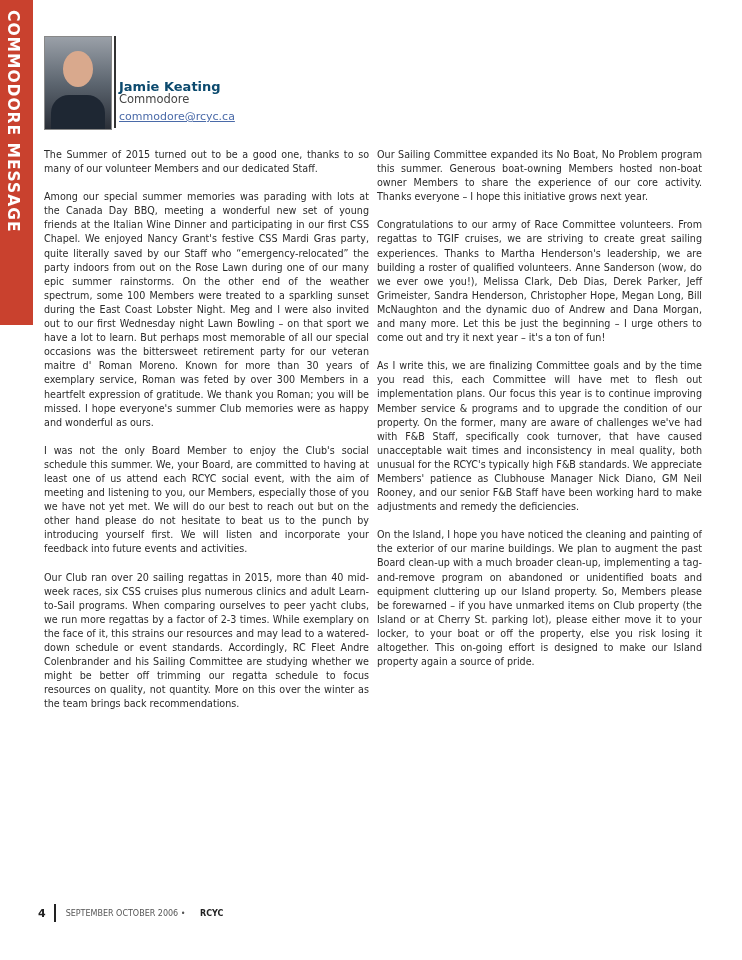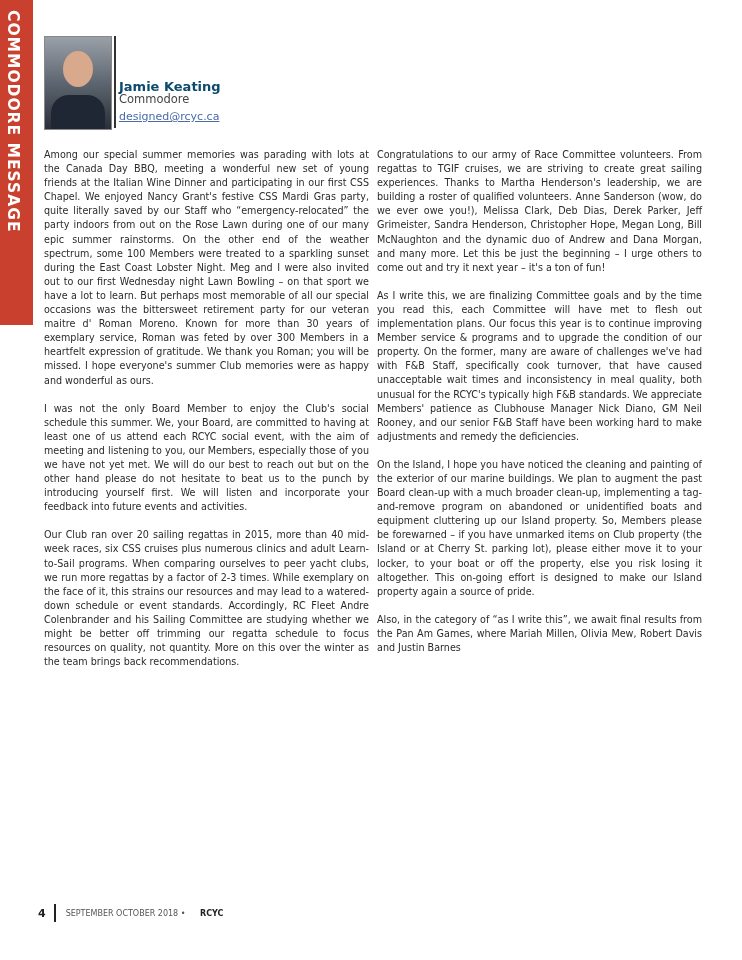--- a/index.html
+++ b/index.html
@@ -29,34 +29,35 @@
   <span class="vt">COMMODORE MESSAGE</span>
 </div>
 
 <div class="photo">
   <div class="face"></div>
   <div class="suit"></div>
 </div>
 <div class="vline"></div>
 <div class="name">Jamie Keating</div>
 <div class="role">Commodore</div>
-<a class="email">designed@rcyc.ca</a>
+<a class="email">commodore@rcyc.ca</a>
 
 <div class="col c1">
+  <p>The Summer of 2015 turned out to be a good one, thanks to so many of our volunteer Members and our dedicated Staff.</p>
   <p>Among our special summer memories was parading with lots at the Canada Day BBQ, meeting a wonderful new set of young friends at the Italian Wine Dinner and participating in our first CSS Chapel. We enjoyed Nancy Grant's festive CSS Mardi Gras party, quite literally saved by our Staff who “emergency-relocated” the party indoors from out on the Rose Lawn during one of our many epic summer rainstorms. On the other end of the weather spectrum, some 100 Members were treated to a sparkling sunset during the East Coast Lobster Night. Meg and I were also invited out to our first Wednesday night Lawn Bowling – on that sport we have a lot to learn. But perhaps most memorable of all our special occasions was the bittersweet retirement party for our veteran maitre d' Roman Moreno. Known for more than 30 years of exemplary service, Roman was feted by over 300 Members in a heartfelt expression of gratitude. We thank you Roman; you will be missed. I hope everyone's summer Club memories were as happy and wonderful as ours.</p>
   <p>I was not the only Board Member to enjoy the Club's social schedule this summer. We, your Board, are committed to having at least one of us attend each RCYC social event, with the aim of meeting and listening to you, our Members, especially those of you we have not yet met. We will do our best to reach out but on the other hand please do not hesitate to beat us to the punch by introducing yourself first. We will listen and incorporate your feedback into future events and activities.</p>
   <p>Our Club ran over 20 sailing regattas in 2015, more than 40 mid-week races, six CSS cruises plus numerous clinics and adult Learn-to-Sail programs. When comparing ourselves to peer yacht clubs, we run more regattas by a factor of 2-3 times. While exemplary on the face of it, this strains our resources and may lead to a watered-down schedule or event standards. Accordingly, RC Fleet Andre Colenbrander and his Sailing Committee are studying whether we might be better off trimming our regatta schedule to focus resources on quality, not quantity. More on this over the winter as the team brings back recommendations.</p>
 </div>
 
 <div class="col c2">
+  <p>Our Sailing Committee expanded its No Boat, No Problem program this summer. Generous boat-owning Members hosted non-boat owner Members to share the experience of our core activity. Thanks everyone – I hope this initiative grows next year.</p>
   <p>Congratulations to our army of Race Committee volunteers. From regattas to TGIF cruises, we are striving to create great sailing experiences. Thanks to Martha Henderson's leadership, we are building a roster of qualified volunteers. Anne Sanderson (wow, do we ever owe you!), Melissa Clark, Deb Dias, Derek Parker, Jeff Grimeister, Sandra Henderson, Christopher Hope, Megan Long, Bill McNaughton and the dynamic duo of Andrew and Dana Morgan, and many more. Let this be just the beginning – I urge others to come out and try it next year – it's a ton of fun!</p>
   <p>As I write this, we are finalizing Committee goals and by the time you read this, each Committee will have met to flesh out implementation plans. Our focus this year is to continue improving Member service &amp; programs and to upgrade the condition of our property. On the former, many are aware of challenges we've had with F&amp;B Staff, specifically cook turnover, that have caused unacceptable wait times and inconsistency in meal quality, both unusual for the RCYC's typically high F&amp;B standards. We appreciate Members' patience as Clubhouse Manager Nick Diano, GM Neil Rooney, and our senior F&amp;B Staff have been working hard to make adjustments and remedy the deficiencies.</p>
   <p>On the Island, I hope you have noticed the cleaning and painting of the exterior of our marine buildings. We plan to augment the past Board clean-up with a much broader clean-up, implementing a tag-and-remove program on abandoned or unidentified boats and equipment cluttering up our Island property. So, Members please be forewarned – if you have unmarked items on Club property (the Island or at Cherry St. parking lot), please either move it to your locker, to your boat or off the property, else you risk losing it altogether. This on-going effort is designed to make our Island property again a source of pride.</p>
-  <p>Also, in the category of “as I write this”, we await final results from the Pan Am Games, where Mariah Millen, Olivia Mew, Robert Davis and Justin Barnes</p>
 </div>
 
 <div class="footer">
   <span class="pg">4</span>
   <span class="bar"></span>
-  <span>SEPTEMBER OCTOBER 2018</span>
+  <span>SEPTEMBER OCTOBER 2006</span>
   &nbsp;<span>•</span>&nbsp;
   <span class="brand">RCYC</span>
 </div>
 
 </body></html>

